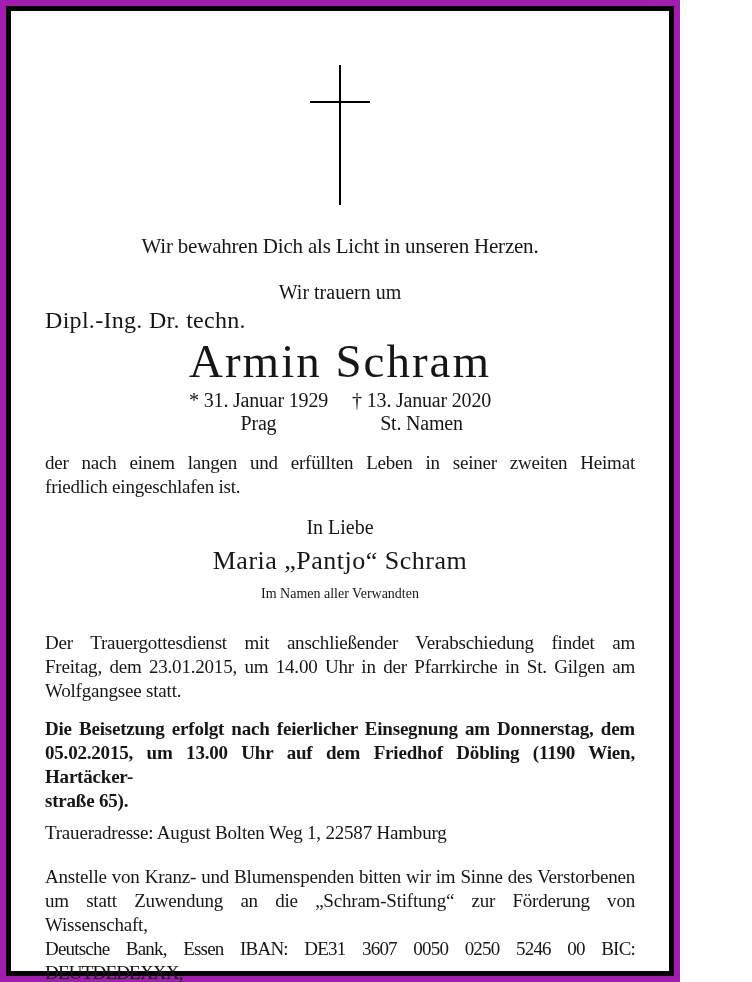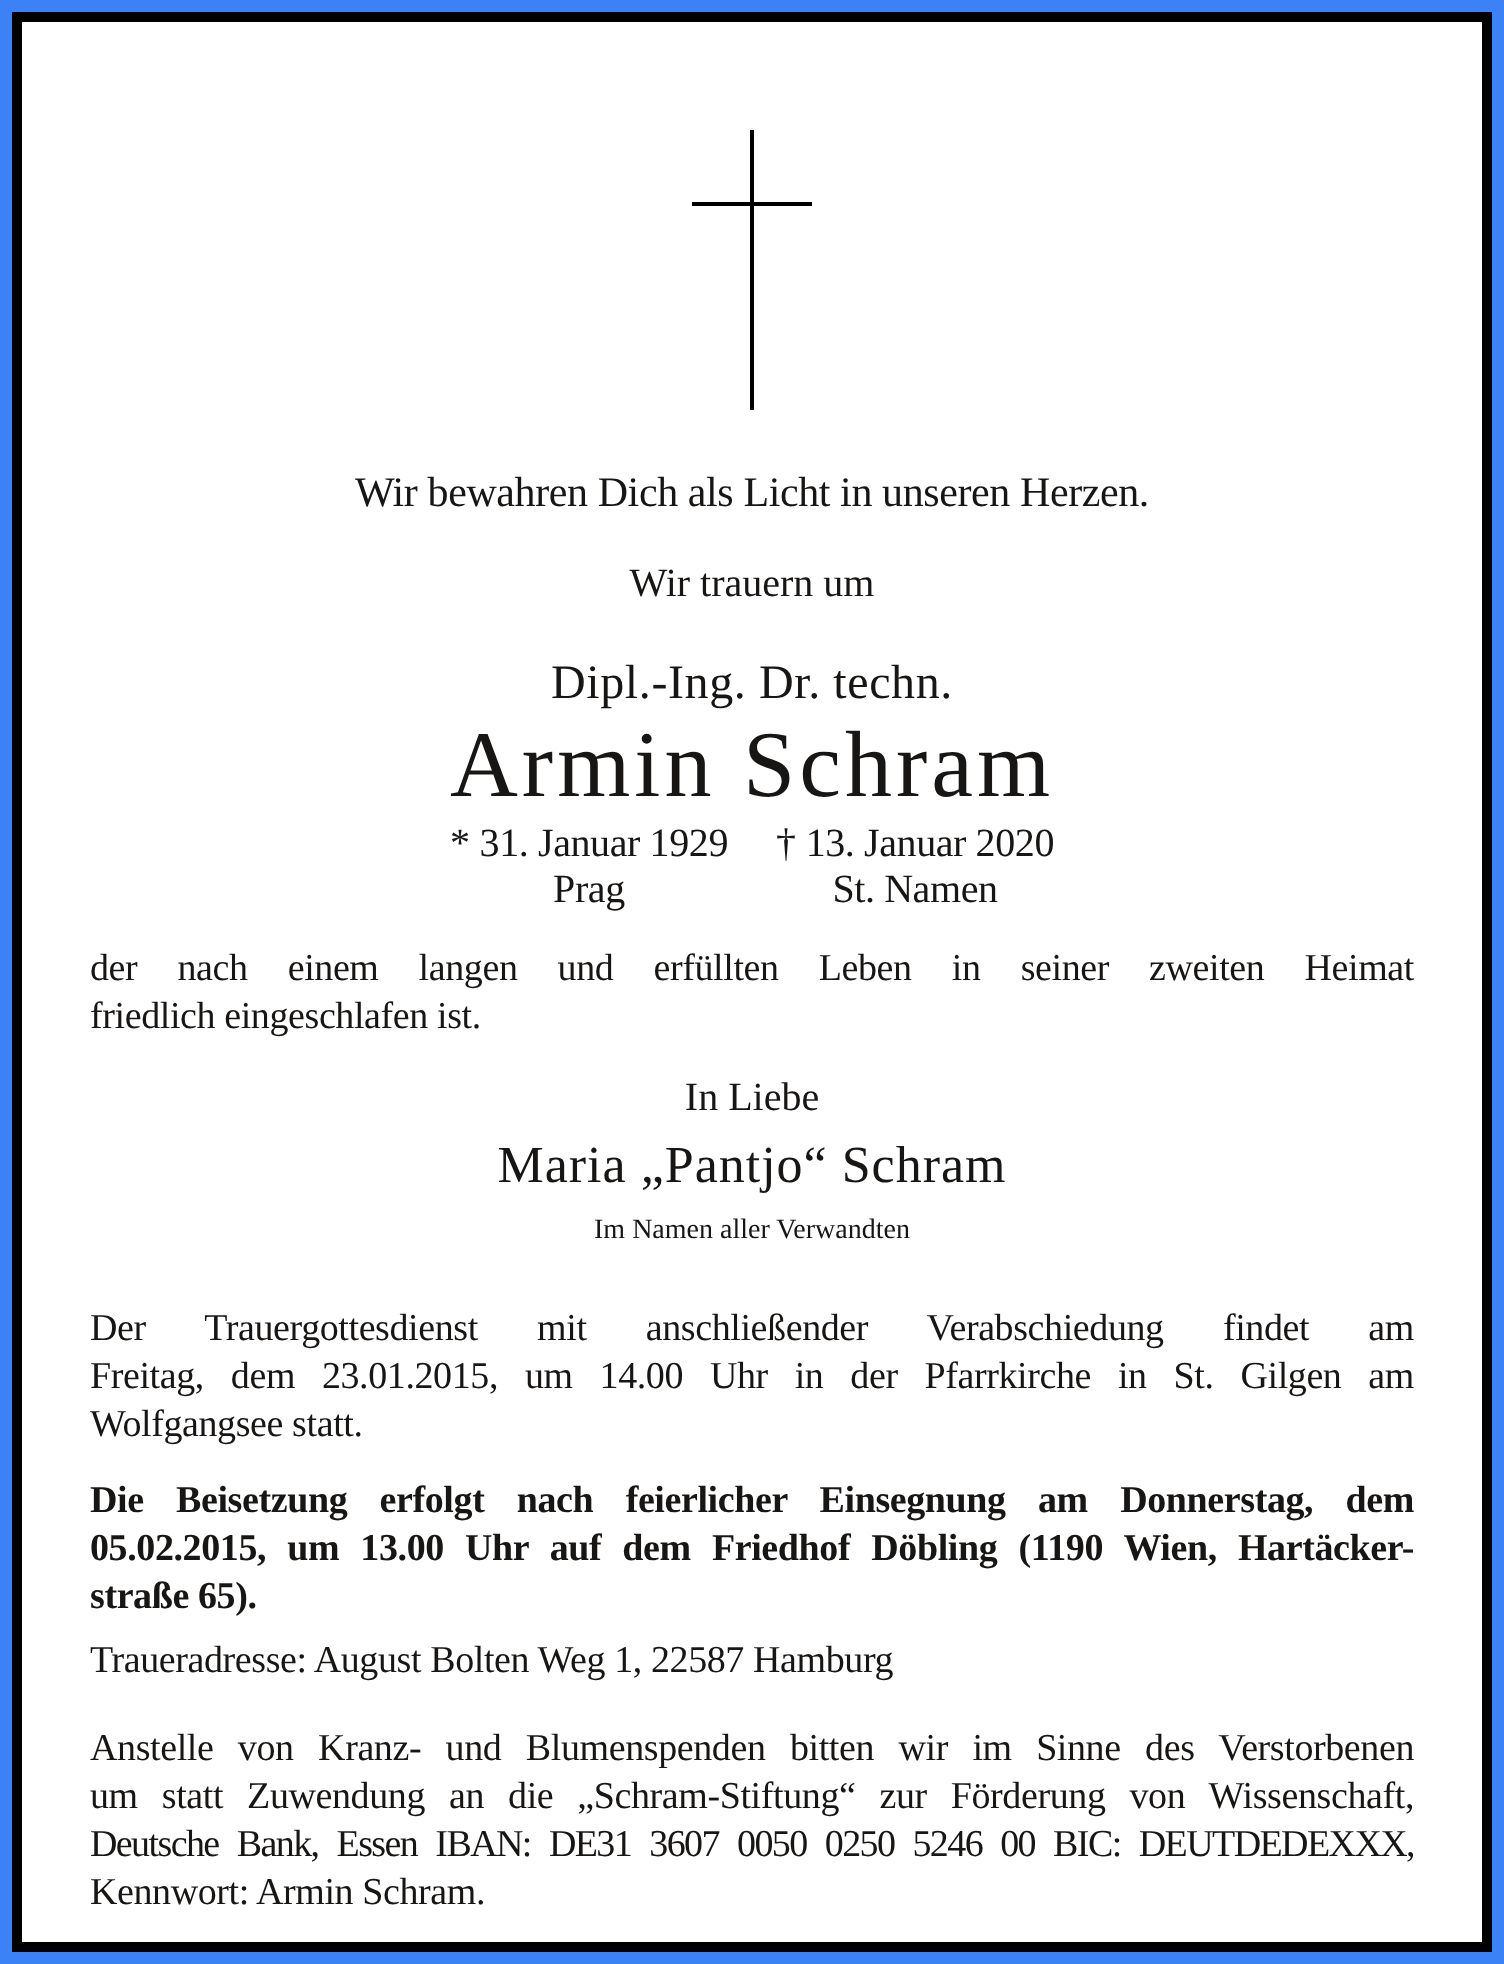--- a/index.html
+++ b/index.html
@@ -3,38 +3,38 @@
 <meta charset="utf-8">
 <style>
   * { margin: 0; padding: 0; box-sizing: border-box; }
   html, body {
     width: 752px; height: 982px;
     background: #ffffff;
     font-family: "Liberation Serif", serif;
     color: #181614;
     overflow: hidden;
   }
-  .page { position: relative; width: 752px; height: 982px; background: #3b82f6; }
+  .page { position: relative; width: 680px; height: 982px; background: #a21caf; }
   .frame {
     position: absolute; left: 6px; top: 6px; right: 6px; bottom: 6px;
     border: 5px solid #000000;
     background: #ffffff;
   }
   .content {
     position: absolute; left: 0; top: 0; right: 0; bottom: 0;
     padding: 0 34px;
   }
   
   .cross-wrap { position: relative; width: 64px; height: 140px; margin: 54px auto 0 auto; }
   .cross-v { position: absolute; left: 50%; margin-left: -1px; top: 0; width: 2px; height: 140px; background: #000; }
   .cross-h { position: absolute; left: 50%; margin-left: -30px; top: 36px; width: 60px; height: 2px; background: #000; }
 
   .epitaph { margin-top: 28px; text-align: center; font-size: 21px; line-height: 26px; letter-spacing: -0.2px; }
   .mourn-intro { margin-top: 21px; text-align: center; font-size: 20px; line-height: 25px; }
-  .titles { margin-top: 22px; text-align: center; font-size: 24px; line-height: 30px; letter-spacing: 0.3px; }
+  .titles { text-align: left; font-size: 24px; line-height: 30px; letter-spacing: 0.3px; }
   .deceased-name { margin-top: 0; text-align: center; font-size: 47px; line-height: 52px; letter-spacing: 2px; }
 
   .dates-row { display: flex; justify-content: center; gap: 24px; margin-top: 2px; }
   .date-col { text-align: center; font-size: 20px; line-height: 23px; letter-spacing: -0.2px; }
   .date-line .sym { margin-right: 5px; }
 
   .para { margin-left: 0; font-size: 19px; line-height: 24px; letter-spacing: -0.2px; }
   .jline { text-align: justify; text-align-last: justify; }
   .lline { text-align: left; }
   .tight { letter-spacing: -0.8px; word-spacing: -1px; }

